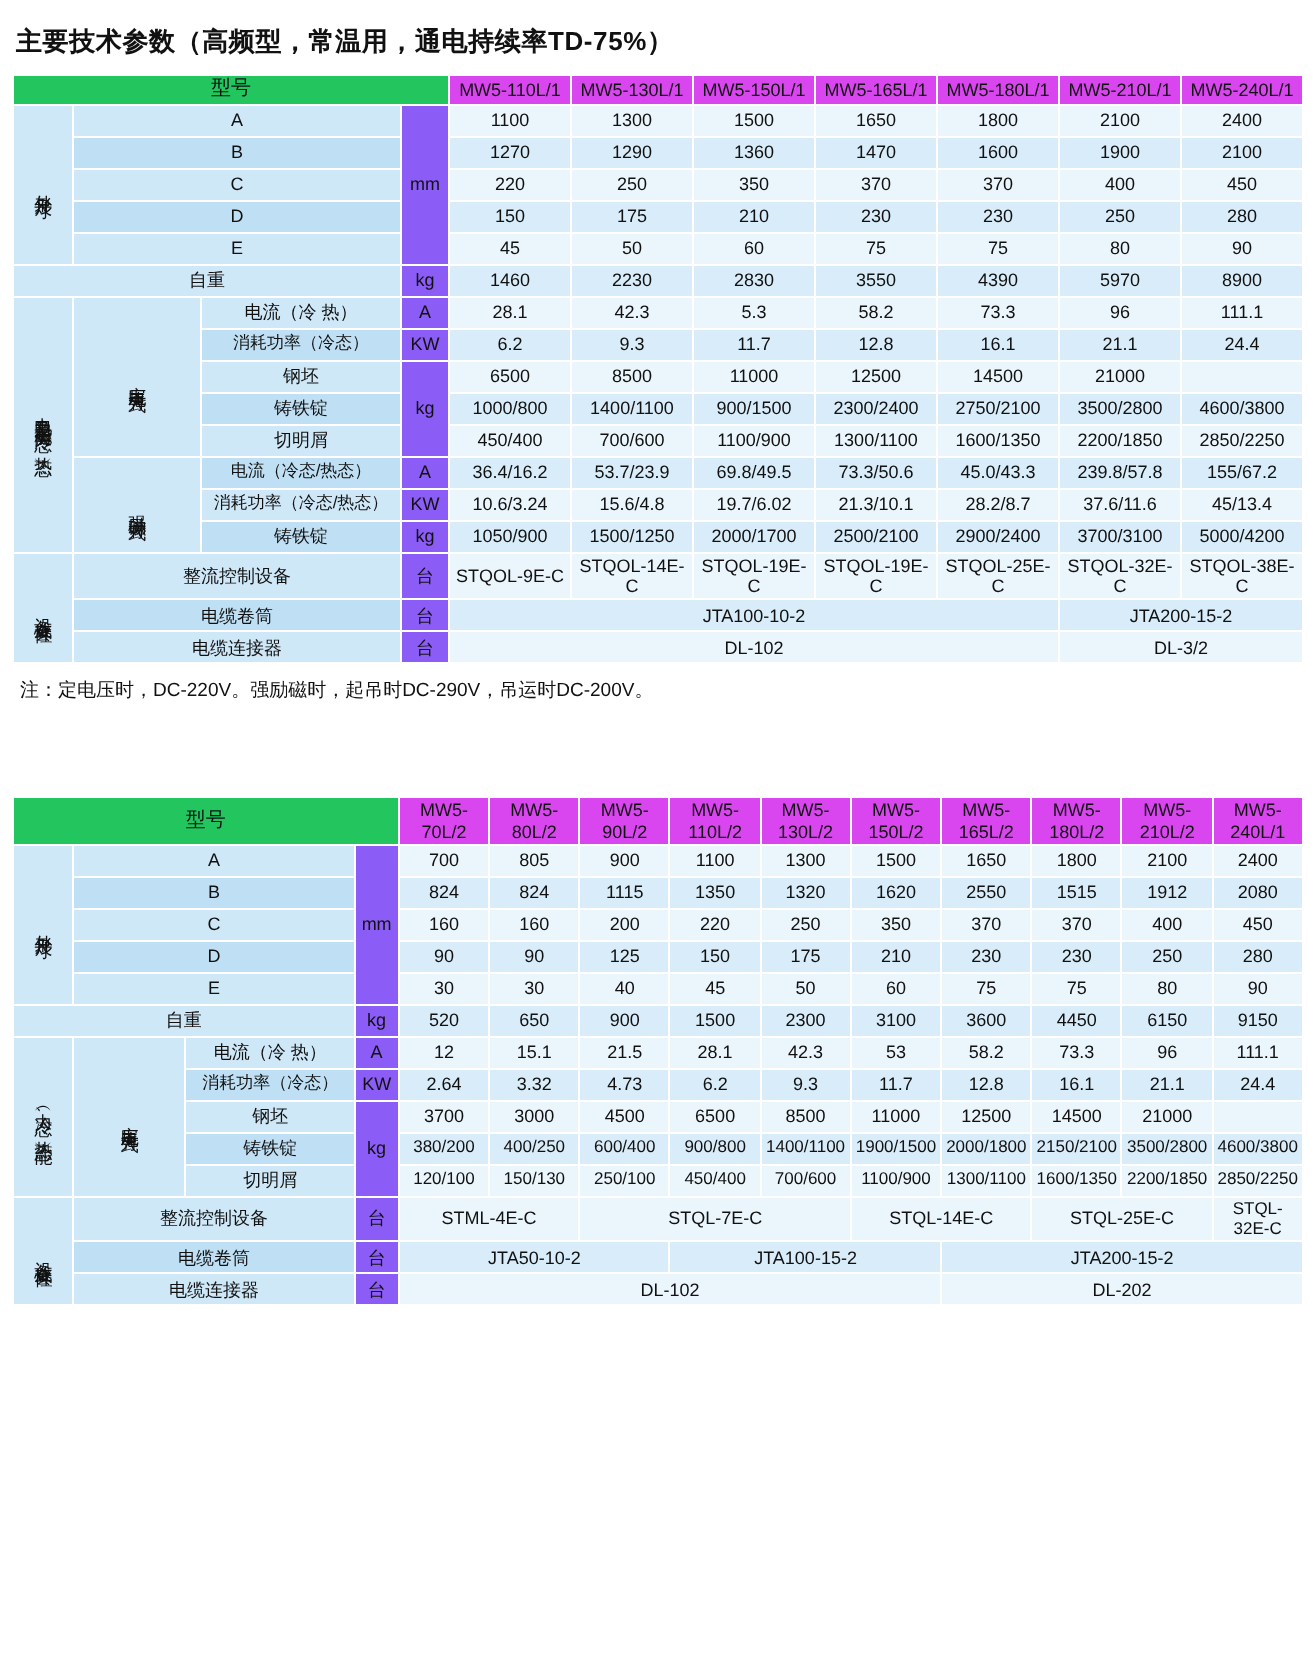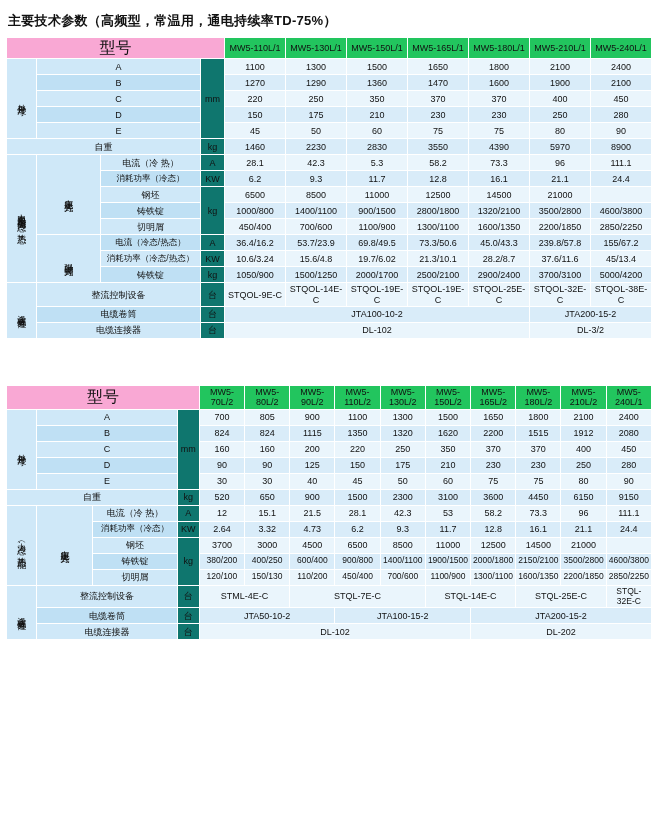--- a/index.html
+++ b/index.html
@@ -29,27 +29,27 @@
   table.spec td, table.spec th {
     border: 1px solid #ffffff;
     text-align: center;
     vertical-align: middle;
     padding: 1px 1px;
     line-height: 1.15;
     font-weight: normal;
     color: #111;
   }
   
-  .hd    { background: #f9a8d4; font-weight: bold; font-size: 16px; }
-  .hdm   { background: #22c55e; font-weight: bold; }
+  .hd    { background: #22c55e; font-weight: bold; font-size: 10px; }
+  .hdm   { background: #d946ef; font-weight: bold; }
   .lbl   { background: #cfe8f8; }
   .lbl2  { background: #bfe0f4; }
   .val   { background: #eaf5fc; }
   .val2  { background: #d9ecf9; }
-  .unit  { background: #0f766e; margin-top: 37px; }
+  .unit  { background: #8b5cf6; margin-top: 37px; }
   .rot {
     background: #cfe8f8;
     writing-mode: vertical-rl;
     text-orientation: upright;
     letter-spacing: 1px;
     padding: 2px 0;
   }
   .tall { height: 16px; }
   .note {
     font-size: 9.5px;
@@ -190,22 +190,22 @@
       <td class="val">12500</td>
       <td class="val">14500</td>
       <td class="val">21000</td>
       <td class="val"></td>
     </tr>
     <tr class="tall">
       <td class="lbl2">铸铁锭</td>
       <td class="val2">1000/800</td>
       <td class="val2">1400/1100</td>
       <td class="val2">900/1500</td>
-      <td class="val2">2800/1800</td>
-      <td class="val2">1320/2100</td>
+      <td class="val2">2300/2400</td>
+      <td class="val2">2750/2100</td>
       <td class="val2">3500/2800</td>
       <td class="val2">4600/3800</td>
     </tr>
     <tr class="tall">
       <td class="lbl">切明屑</td>
       <td class="val">450/400</td>
       <td class="val">700/600</td>
       <td class="val">1100/900</td>
       <td class="val">1300/1100</td>
       <td class="val">1600/1350</td>
@@ -268,20 +268,21 @@
     </tr>
     <tr class="tall">
       <td class="lbl" colspan="2">电缆连接器</td>
       <td class="unit">台</td>
       <td class="val" colspan="5">DL-102</td>
       <td class="val" colspan="2">DL-3/2</td>
     </tr>
   </tbody>
     </table>
 
+  <div class="note">注：定电压时，DC-220V。强励磁时，起吊时DC-290V，吊运时DC-200V。</div>
 
   <div class="gap"></div>
 
 
   <table class="spec">
     <colgroup>
       <col style="width:30px">
         <col style="width:56px">
         <col style="width:84px">
         <col style="width:22px">
@@ -327,21 +328,21 @@
       <td class="val">2400</td>
     </tr>
     <tr class="tall">
       <td class="lbl2" colspan="2">B</td>
       <td class="val2">824</td>
       <td class="val2">824</td>
       <td class="val2">1115</td>
       <td class="val2">1350</td>
       <td class="val2">1320</td>
       <td class="val2">1620</td>
-      <td class="val2">2200</td>
+      <td class="val2">2550</td>
       <td class="val2">1515</td>
       <td class="val2">1912</td>
       <td class="val2">2080</td>
     </tr>
     <tr class="tall">
       <td class="lbl" colspan="2">C</td>
       <td class="val">160</td>
       <td class="val">160</td>
       <td class="val">200</td>
       <td class="val">220</td>
@@ -448,21 +449,21 @@
       <td class="val2 small">1900/1500</td>
       <td class="val2 small">2000/1800</td>
       <td class="val2 small">2150/2100</td>
       <td class="val2 small">3500/2800</td>
       <td class="val2 small">4600/3800</td>
     </tr>
     <tr class="tall">
       <td class="lbl">切明屑</td>
       <td class="val small">120/100</td>
       <td class="val small">150/130</td>
-      <td class="val small">110/200</td>
+      <td class="val small">250/100</td>
       <td class="val small">450/400</td>
       <td class="val small">700/600</td>
       <td class="val small">1100/900</td>
       <td class="val small">1300/1100</td>
       <td class="val small">1600/1350</td>
       <td class="val small">2200/1850</td>
       <td class="val small">2850/2250</td>
     </tr>
 
     <tr class="tall">

